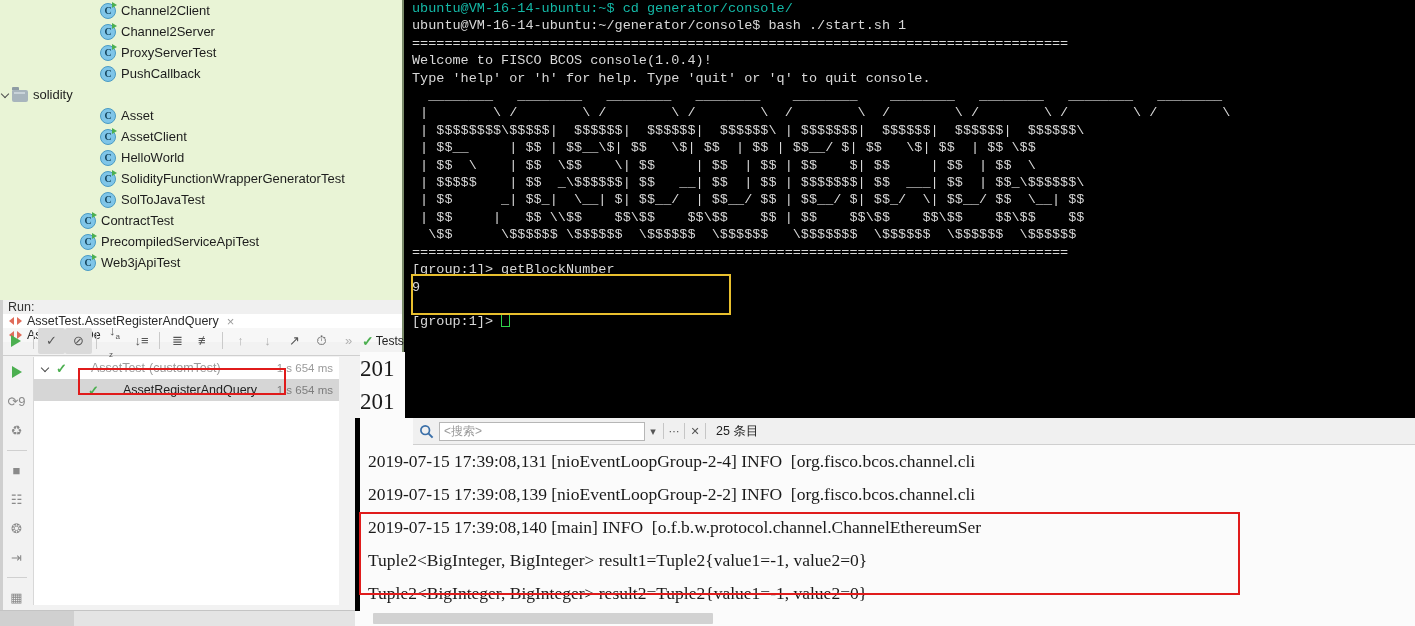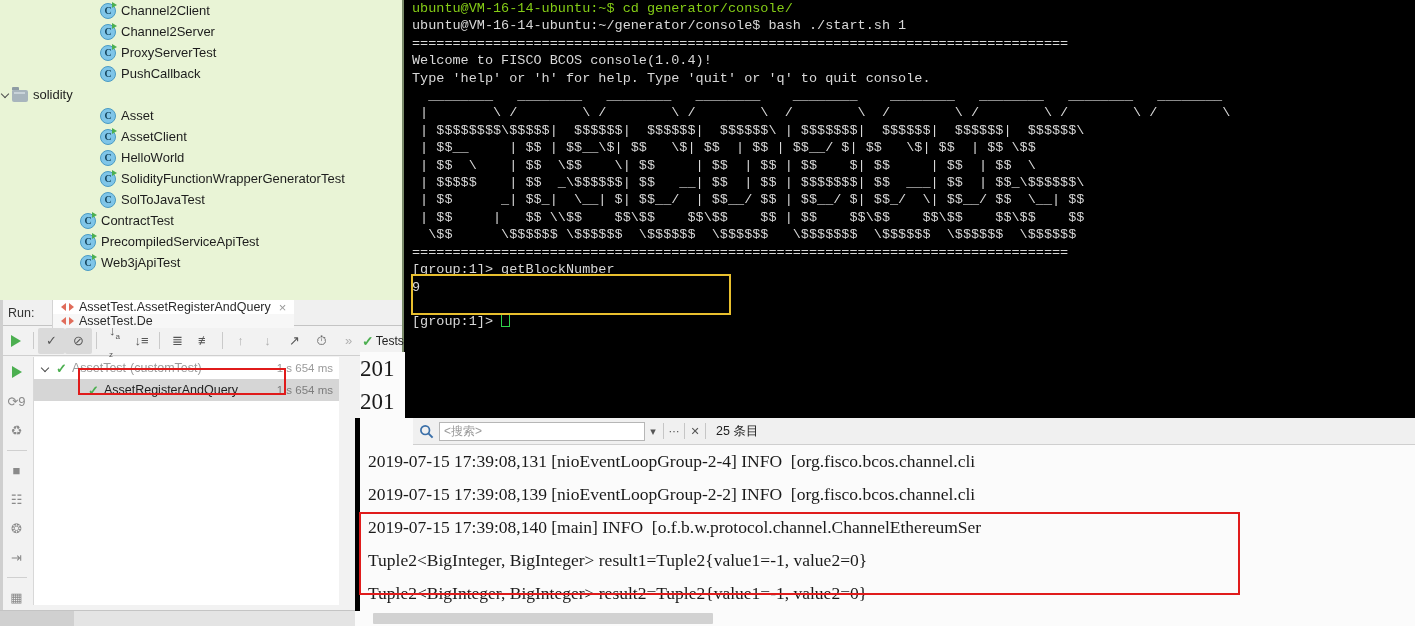--- a/index.html
+++ b/index.html
@@ -66,21 +66,21 @@
   .tree-label { padding-left: 1px; }
 
   
   #run-panel {
     position: absolute; left: 0; top: 300px; width: 404px; height: 310px;
     background: #f2f2f2;
     border-right: 2px solid #7a8a6a;
   }
   #run-tabbar {
     height: 26px; display: flex; align-items: stretch;
-    background: #f0f0f0; border-bottom: 1px solid #c4c4c4;
+    background: #f0f0f0; border-bottom: 1px solid #c4c4c4; flex-direction: column;
   }
   #run-label {
     width: 52px; font-size: 12.5px; color: #333;
     display: flex; align-items: center; padding-left: 8px;
   }
   .run-tab {
     display: flex; align-items: center; gap: 5px;
     padding: 0 8px; font-size: 12.5px; color: #2b2b2b;
     background: #f7f7f7; border-left: 1px solid #d4d4d4;
   }
@@ -120,21 +120,21 @@
   #run-tree {
     position: absolute; left: 33px; top: 57px; right: 63px; bottom: 5px;
     background: #ffffff; border-left: 1px solid #d8d8d8;
     overflow: hidden;
   }
   .rt-row {
     height: 22px; display: flex; align-items: center;
     font-size: 12.5px; white-space: nowrap; position: relative;
   }
   .rt-row.sel { background: #d6d6d6; }
-  .rt-name { color: #222; }
+  .rt-name { color: #222; margin-left: 19px; }
   .rt-name.grey { color: #9b9b9b; }
   .rt-suffix { color: #9b9b9b; padding-left: 4px; }
   .rt-time {
     position: absolute; right: 6px; font-size: 11.5px; color: #7d7d7d;
   }
   .rt-time.dim { color: #9b9b9b; }
 
   #run-sidebar {
     position: absolute; left: 0; top: 57px; width: 33px; bottom: 5px;
     background: #f2f2f2; display: flex; flex-direction: column;
@@ -154,21 +154,21 @@
 
   
   #terminal {
     position: absolute; left: 404px; top: 0; width: 1011px; height: 418px;
     background: #000000; color: #d8d8d8;
     font-family: "Liberation Mono", monospace;
     font-size: 13.5px; line-height: 17.4px;
     padding: 0 0 0 8px; overflow: hidden;
     white-space: pre;
   }
-  #terminal .faded { color: #84cc16; margin-top: 12px; }
+  #terminal .faded { color: #14b8a6; margin-top: 12px; }
   #term-cursor {
     display: inline-block; width: 9px; height: 14px;
     border: 1.5px solid #2fd44a; vertical-align: -2px;
   }
   
   #term-yellow-box {
     position: absolute; left: 411px; top: 274px; width: 320px; height: 41px;
     border: 2px solid #e8bf2e; z-index: 30; pointer-events: none;
   }
 

